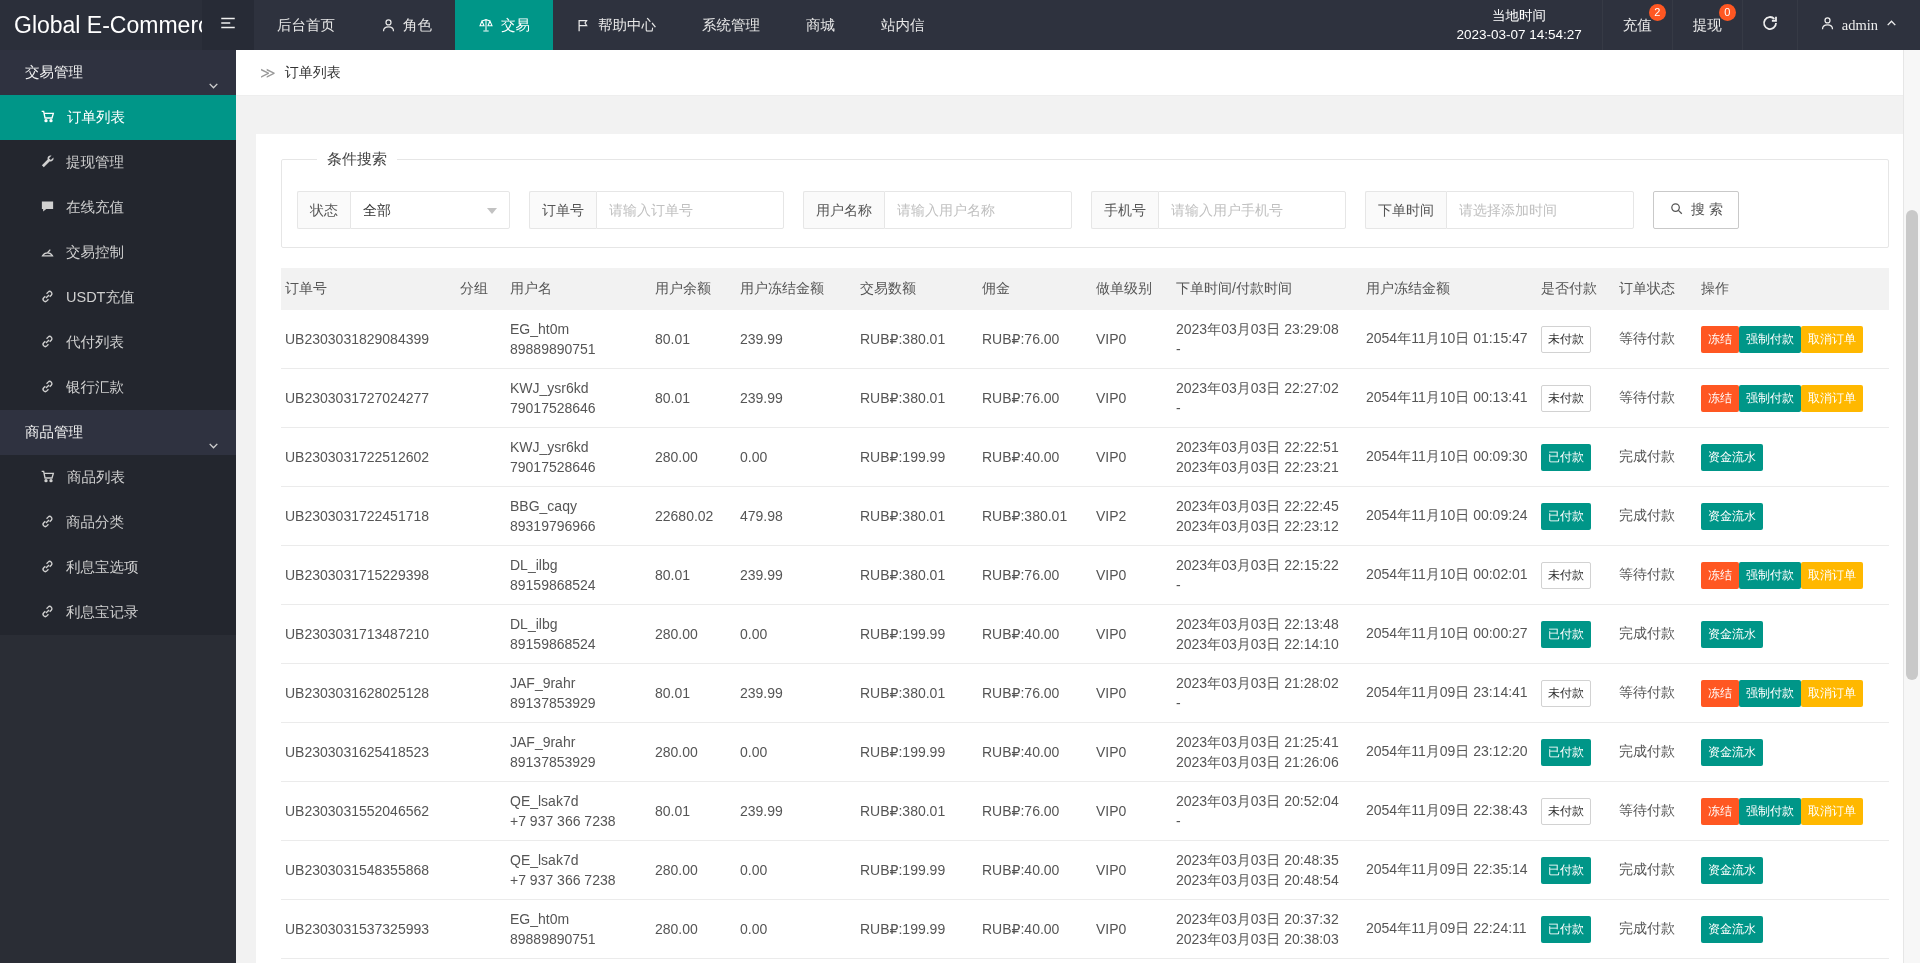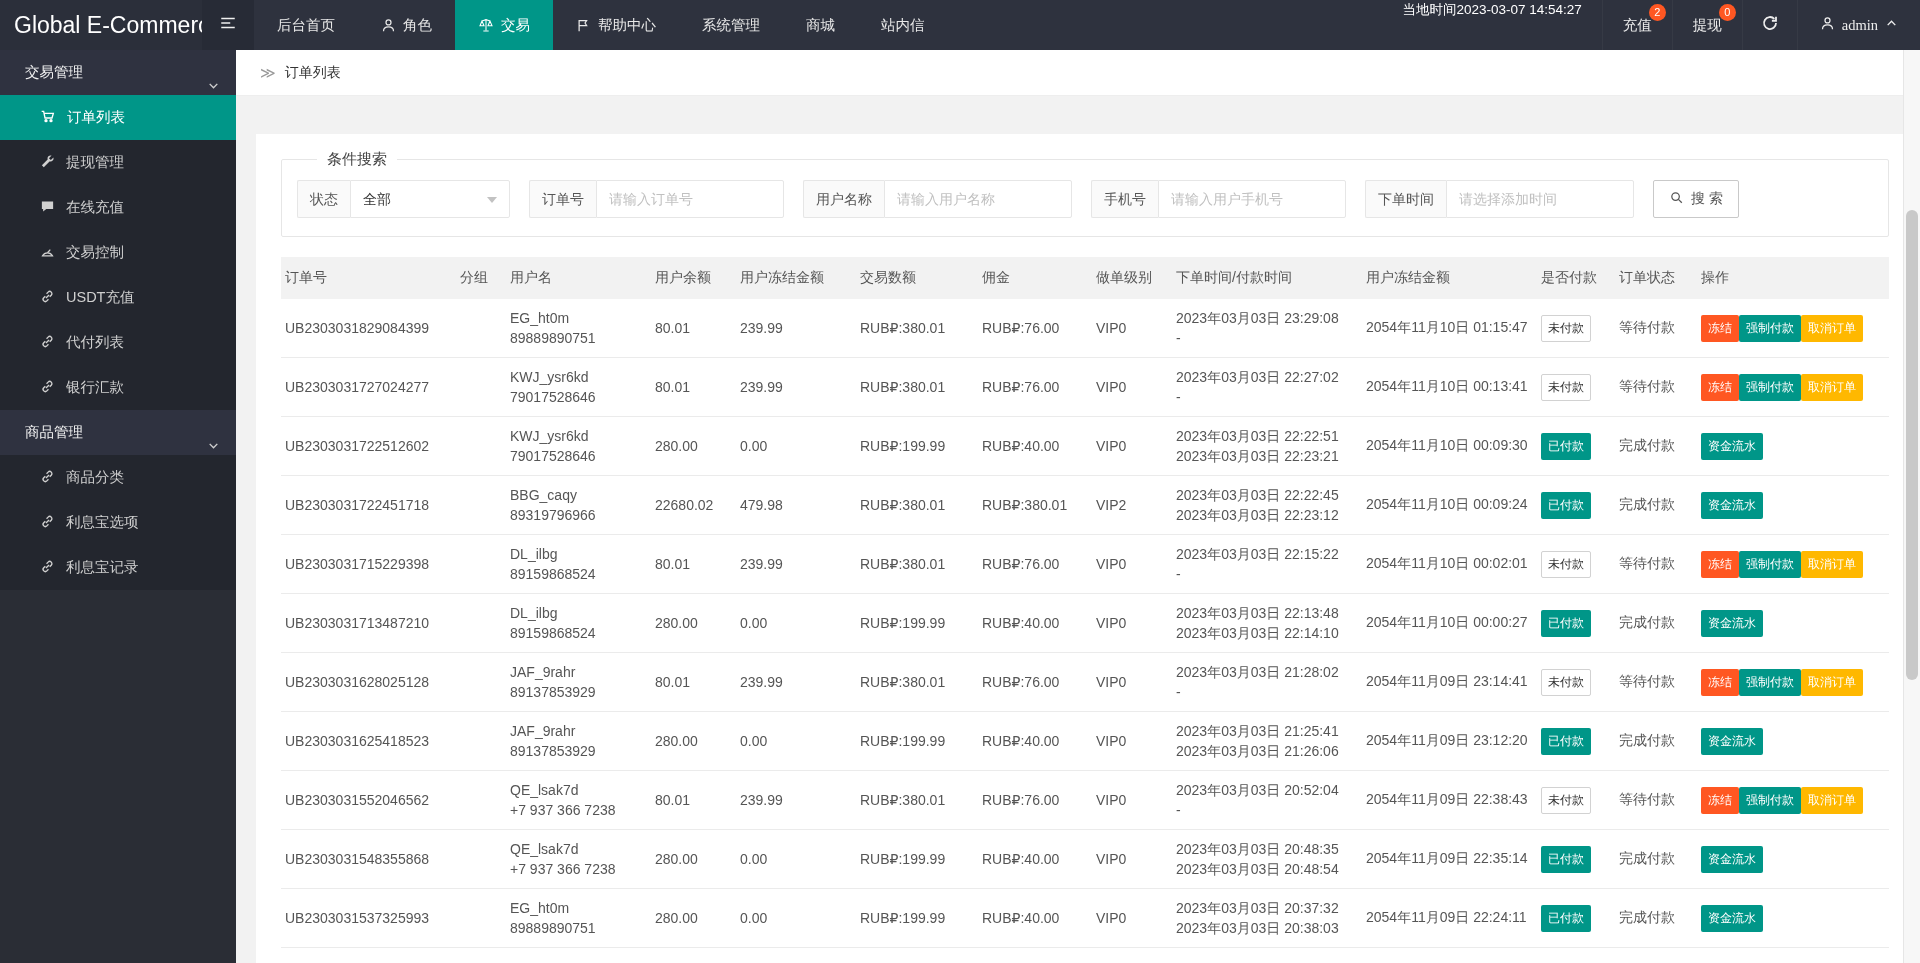--- a/index.html
+++ b/index.html
@@ -8,21 +8,21 @@
 
   
   .navbar { height:50px; background:#2e323e; display:flex; align-items:stretch; color:#e8e8e8; position:relative; z-index:5; }
   .logo { width:202px; display:flex; align-items:center; padding-left:14px; color:#fff; font-size:23px; white-space:nowrap; overflow:hidden; background:#2b2f3a; }
   .collapse-btn { width:52px; display:flex; align-items:center; justify-content:center; color:#f0f0f0; cursor:pointer; background:#272b36; }
   .nav-menu { display:flex; align-items:stretch; }
   .nav-item { padding:0 23px; display:flex; align-items:center; gap:7px; font-size:14.5px; color:#e8e8e8; cursor:pointer; }
   .nav-item.active { background:#009688; color:#fff; }
   .nav-item svg { display:block; }
   .nav-right { margin-left:auto; display:flex; align-items:stretch; }
-  .time-block { display:flex; flex-direction:row; justify-content:center; text-align:center; color:#fff; font-size:13.5px; line-height:19px; padding:0 20px; }
+  .time-block { display:flex; flex-direction:column; justify-content:center; text-align:center; color:#fff; font-size:13.5px; line-height:19px; padding:0 20px; }
   .nav-badge-item { position:relative; display:flex; align-items:center; padding:0 20px; font-size:14.5px; color:#eee; cursor:pointer; border-left:1px solid rgba(255,255,255,.04); }
   .num-badge { position:absolute; top:4px; right:6px; background:#ff5722; color:#fff; border-radius:9px; min-width:17px; height:17px; font-size:11px; line-height:17px; text-align:center; padding:0 4px; }
   .icon-btn { display:flex; align-items:center; padding:0 18px; color:#eee; cursor:pointer; border-left:1px solid rgba(255,255,255,.04); }
   .admin-box { display:flex; align-items:center; gap:7px; padding:0 22px; font-size:14.5px; color:#eee; cursor:pointer; border-left:1px solid rgba(255,255,255,.04);font-family:Liberation Serif, serif; }
 
   
   .layout { display:flex; height:913px; }
   .sidebar { width:236px; background:#2a2d35; flex:none; overflow:hidden; }
   .side-header { height:45px; line-height:45px; padding-left:25px; background:#2f3240; color:#f2f2f2; font-size:14.5px; position:relative; cursor:pointer; }
   .side-header .chev { position:absolute; right:16px; top:15px; color:#cfcfcf; }
@@ -32,21 +32,21 @@
 
   .main { flex:1; display:flex; flex-direction:column; background:#f2f2f2; }
   .breadcrumb-bar { height:46px; background:#fff; display:flex; align-items:center; padding-left:24px; font-size:14px; color:#333; border-bottom:1px solid #eee; }
   .crumb-icon { color:#999; font-size:15px; margin-right:9px; }
 
   .card { background:#fff; margin:38px 40px 0 20px; height:829px; overflow:hidden; }
 
   
   fieldset.search-set { margin:16px 25px 0; border:1px solid #e6e6e6; border-radius:2px; padding:10px 15px 18px; }
   fieldset.search-set legend { margin-left:20px; padding:0 10px; font-size:15px; color:#444; }
-  .filter-row { display:flex; align-items:center; gap:19px; margin-top:1px; }
+  .filter-row { display:flex; align-items:center; gap:19px; margin-top:12px; }
   .fgroup { display:flex; align-items:stretch; height:38px; }
   .flabel { background:#fafafa; border:1px solid #e6e6e6; border-right:none; padding:0 12px; line-height:36px; font-size:14px; color:#555; border-radius:2px 0 0 2px; white-space:nowrap; }
   .fselect { position:relative; width:160px; border:1px solid #e6e6e6; background:#fff; border-radius:0 2px 2px 0; font-size:14px; color:#333; line-height:36px; padding:0 12px; cursor:pointer; }
   .fselect .caret { position:absolute; right:12px; top:16px; width:0; height:0; border-left:5px solid transparent; border-right:5px solid transparent; border-top:6px solid #c2c2c2; }
   .finput { border:1px solid #e6e6e6; border-radius:0 2px 2px 0; width:188px; padding:0 12px; font-size:14px; color:#333; outline:none; font-family:inherit; }
   .finput::placeholder { color:#c0c0c0; }
   .search-btn { display:flex; align-items:center; gap:7px; height:38px; padding:0 15px; background:#fff; border:1px solid #c9c9c9; border-radius:2px; font-size:14px; color:#555; cursor:pointer; font-family:inherit; }
 
   
   .table-wrap { margin:20px 25px 0; }
@@ -194,20 +194,28 @@
       <div class="side-item">
         <span><svg width="15" height="15" viewBox="0 0 24 24" fill="none" stroke="currentColor" stroke-width="2.2">
             <path d="M9.5 14.5l5-5"></path>
             <path d="M8.5 11.5L6 14a3.5 3.5 0 105 5l2.5-2.5M15.5 12.5L18 10a3.5 3.5 0 10-5-5l-2.5 2.5"></path>
           </svg></span>
         <span>银行汇款</span>
       </div>
       <div class="side-header">商品管理<span class="chev"><svg width="13" height="13" viewBox="0 0 24 24" fill="none" stroke="currentColor" stroke-width="2.6">
             <path d="M5 9l7 7 7-7"></path>
           </svg></span></div>
+      <div class="side-item">
+        <span><svg width="16" height="16" viewBox="0 0 24 24" fill="none" stroke="currentColor" stroke-width="2">
+            <path d="M2.5 5h3l2 10h10.5l2-7H7"></path>
+            <circle cx="9" cy="19" r="1.5" fill="currentColor"></circle>
+            <circle cx="16.5" cy="19" r="1.5" fill="currentColor"></circle>
+          </svg></span>
+        <span>商品列表</span>
+      </div>
       <div class="side-item">
         <span><svg width="15" height="15" viewBox="0 0 24 24" fill="none" stroke="currentColor" stroke-width="2.2">
             <path d="M9.5 14.5l5-5"></path>
             <path d="M8.5 11.5L6 14a3.5 3.5 0 105 5l2.5-2.5M15.5 12.5L18 10a3.5 3.5 0 10-5-5l-2.5 2.5"></path>
           </svg></span>
         <span>商品分类</span>
       </div>
       <div class="side-item">
         <span><svg width="15" height="15" viewBox="0 0 24 24" fill="none" stroke="currentColor" stroke-width="2.2">
             <path d="M9.5 14.5l5-5"></path>

